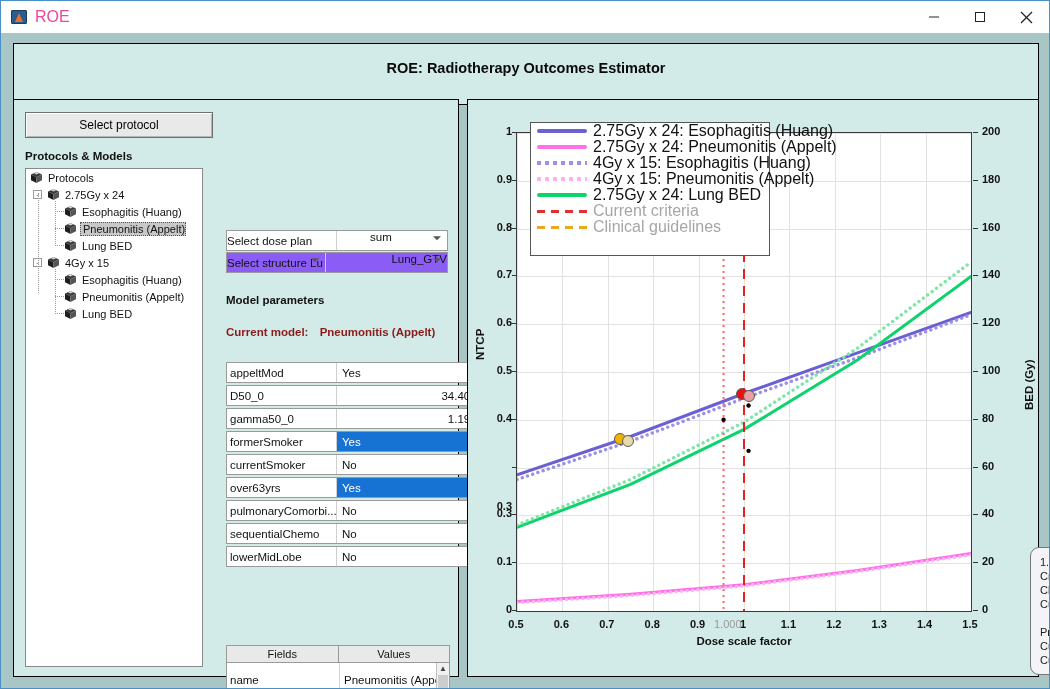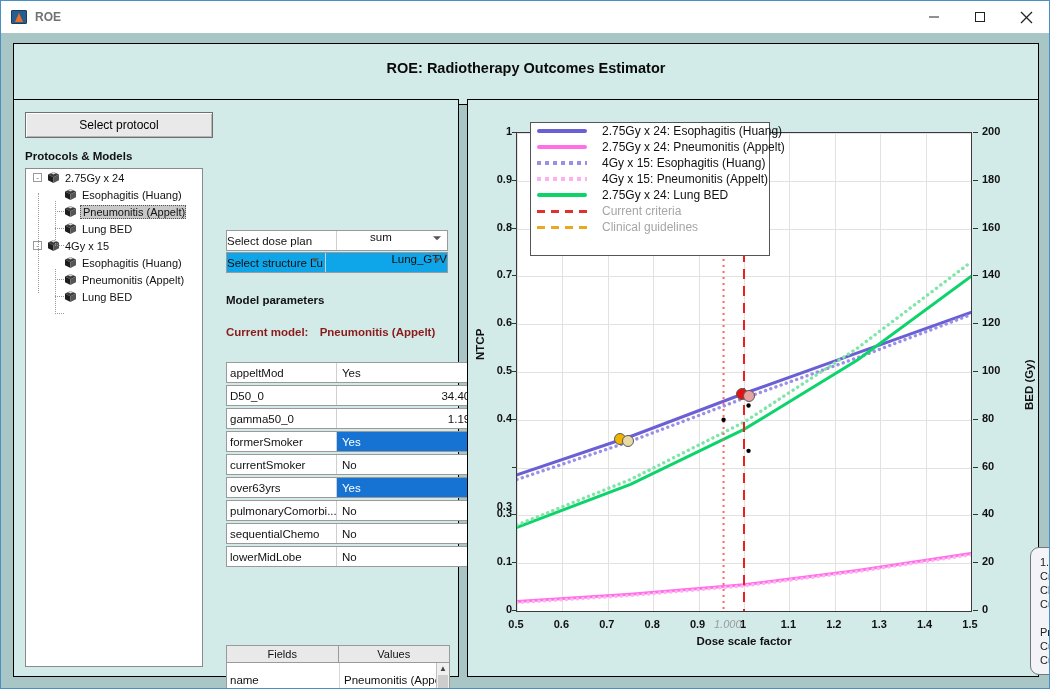--- a/index.html
+++ b/index.html
@@ -26,21 +26,21 @@
   #app-icon {
     width:16px; height:14px; margin-left:10px; margin-right:8px;
     background:#2a5d8f; border:1px solid #1a3d5f; position:relative;
     border-radius:1px;
   }
   #app-icon::after{
     content:""; position:absolute; left:3px; top:2px;
     border-left:4px solid transparent; border-right:4px solid transparent;
     border-bottom:9px solid #e8702a;
   }
-  #title-text { font-size:12px; color:#737373;font-weight:bold; }
+  #title-text { font-size:16px; color:#ec4899; }
   .wbtn {
     position:absolute; top:0; height:32px; width:46px;
     display:flex; align-items:center; justify-content:center;
     font-size:14px; color:#222; background:#fff;
   }
   #btn-min { right:92px; }
   #btn-max { right:46px; }
   #btn-close { right:0px; }
   .wbtn svg { display:block; }
 
@@ -111,21 +111,21 @@
     width:8px; height:8px;
   }
   .chev::before{
     content:""; position:absolute; left:0; top:0;
     border-left:4px solid transparent; border-right:4px solid transparent;
     border-top:4px solid #555;
   }
   #row-doseplan { position:absolute; left:212px; top:130px; width:222px; height:21px;
       border:1px solid #9a9a9a; background:#fff; display:flex; }
   #row-structure { position:absolute; left:212px; top:152px; width:222px; height:21px;
-      border:1px solid #9a9a9a; background:#0ea5e9; display:flex;gap:32px; }
+      border:1px solid #9a9a9a; background:#8b5cf6; display:flex;gap:32px; }
   .half-l { width:110px; position:relative; display:flex; align-items:center;
             font-size:11.5px; color:#111; border-right:1px solid #cfcfcf;}
   .half-r { flex:1; position:relative; display:flex; align-items:flex-start;
             font-size:11.5px; color:#111;margin-left:33px; }
 
   #model-params-label { position:absolute; left:212px; top:194px;
       font-size:11.5px; font-weight:bold; color:#111; }
   #current-model-line { position:absolute; left:212px; top:226px;
       font-size:11.5px; font-weight:bold; color:#8b1a1a; }
   #current-model-line .val { margin-left:8px; }
@@ -187,31 +187,31 @@
   #ylabel2 {
     position:absolute; left:545px; top:300px; font-size:11.5px; font-weight:bold;
     color:#111; transform:rotate(-90deg); transform-origin:left top;
     white-space:nowrap;
   }
   #xlabel {
     position:absolute; left:38px; width:456px; top:525px; text-align:center;
     font-size:11.5px; font-weight:bold; color:#111;
   }
   #xcursor-label {
-    position:absolute; top:508px; left:236px; font-size:11px; color:#9a9a9a;font-style:italic;
+    position:absolute; top:508px; left:236px; font-size:11px; color:#9a9a9a;
   }
 
   
   #legend {
     position:absolute; left:52px; top:12px; width:240px; height:134px;
     background:#ffffff; border:1px solid #555;
   }
   .lrow { height:16px; display:flex; align-items:center; padding-left:6px; }
   .lswatch { width:50px; height:10px; margin-right:6px; flex:0 0 50px; position:relative; }
-  .ltext { font-size:12px; color:#111; white-space:nowrap;margin-left:9px; }
+  .ltext { font-size:16px; color:#111; white-space:nowrap; }
   .ltext.muted { color:#a6a6a6; }
 
   
   .callout {
     position:absolute; background:#f4f4f8; border:1px solid #777;
     border-radius:9px; padding:7px 9px; font-size:11px; color:#222;
     line-height:14px; white-space:pre;
   }
   #callout-1 { left:552px; top:437px; }
 
@@ -249,20 +249,31 @@
       <div id="banner-title">ROE: Radiotherapy Outcomes Estimator</div>
     </div>
 
     <div class="panel" id="left-panel">
 
       <div class="mbtn" id="select-protocol">Select protocol</div>
 
       <div id="pm-label">Protocols &amp; Models</div>
 
       <div id="tree">
+          <div class="tnode" style="padding-left: 4px;">
+            <span class="cube">
+              <svg width="13" height="13" viewBox="0 0 13 13">
+                <polygon points="6.5,1 12,3.6 6.5,6.3 1,3.6" fill="#3c3c3c"></polygon>
+                <polygon points="1,3.6 6.5,6.3 6.5,12 1,9.3" fill="#1e1e1e"></polygon>
+                <polygon points="12,3.6 6.5,6.3 6.5,12 12,9.3" fill="#555"></polygon>
+                <polygon points="6.5,1 9,2.2 6.5,3.4 4,2.2" fill="#d8d8d8"></polygon>
+              </svg>
+            </span>
+            <span class="lbl">Protocols</span>
+          </div>
           <div class="tnode" style="padding-left: 21px;">
             <span class="expander" style="left:7px">-</span>
             <span class="cube">
               <svg width="13" height="13" viewBox="0 0 13 13">
                 <polygon points="6.5,1 12,3.6 6.5,6.3 1,3.6" fill="#3c3c3c"></polygon>
                 <polygon points="1,3.6 6.5,6.3 6.5,12 1,9.3" fill="#1e1e1e"></polygon>
                 <polygon points="12,3.6 6.5,6.3 6.5,12 12,9.3" fill="#555"></polygon>
                 <polygon points="6.5,1 9,2.2 6.5,3.4 4,2.2" fill="#d8d8d8"></polygon>
               </svg>
             </span>

